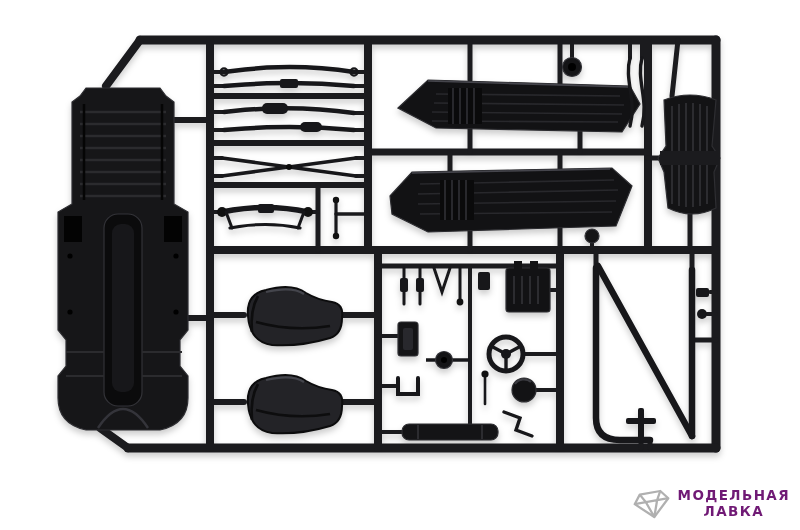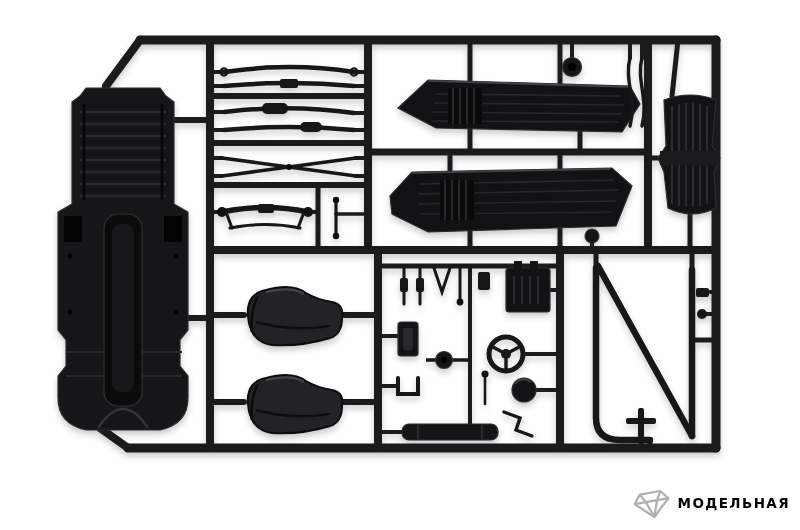--- a/index.html
+++ b/index.html
@@ -19,21 +19,21 @@
     color:#b0b0b0;
     user-select:none;
   }
   .gem{transform:rotate(-10deg);}
   .wm-text{
     font-weight:bold;
     font-size:13.5px;
     letter-spacing:1.4px;
     line-height:1.15;
     text-align:center;
-    color:#000000;
+    color:#701a75;
   }
 </style>
 </head>
 <body>
 
 <div class="stage">
 
   <svg class="photo-svg" width="800" height="530" viewBox="0 0 800 530">
 
     <g class="sprue">
@@ -343,16 +343,17 @@
 
   <div class="watermark">
     <svg class="gem" width="38" height="36" viewBox="0 0 40 38">
       <g fill="none" stroke="#b0b0b0" stroke-width="2.4" stroke-linejoin="round">
         <path d="M9,7 L31,7 L38,16 L20,33 L2,16 Z"></path>
         <path d="M9,7 L14,16 M31,7 L26,16 M2,16 H38 M14,16 L20,33 M26,16 L20,33"></path>
       </g>
     </svg>
     <div class="wm-text">
       <div>МОДЕЛЬНАЯ</div>
+      <div>ЛАВКА</div>
     </div>
   </div>
 
 </div>
 
 </body></html>

